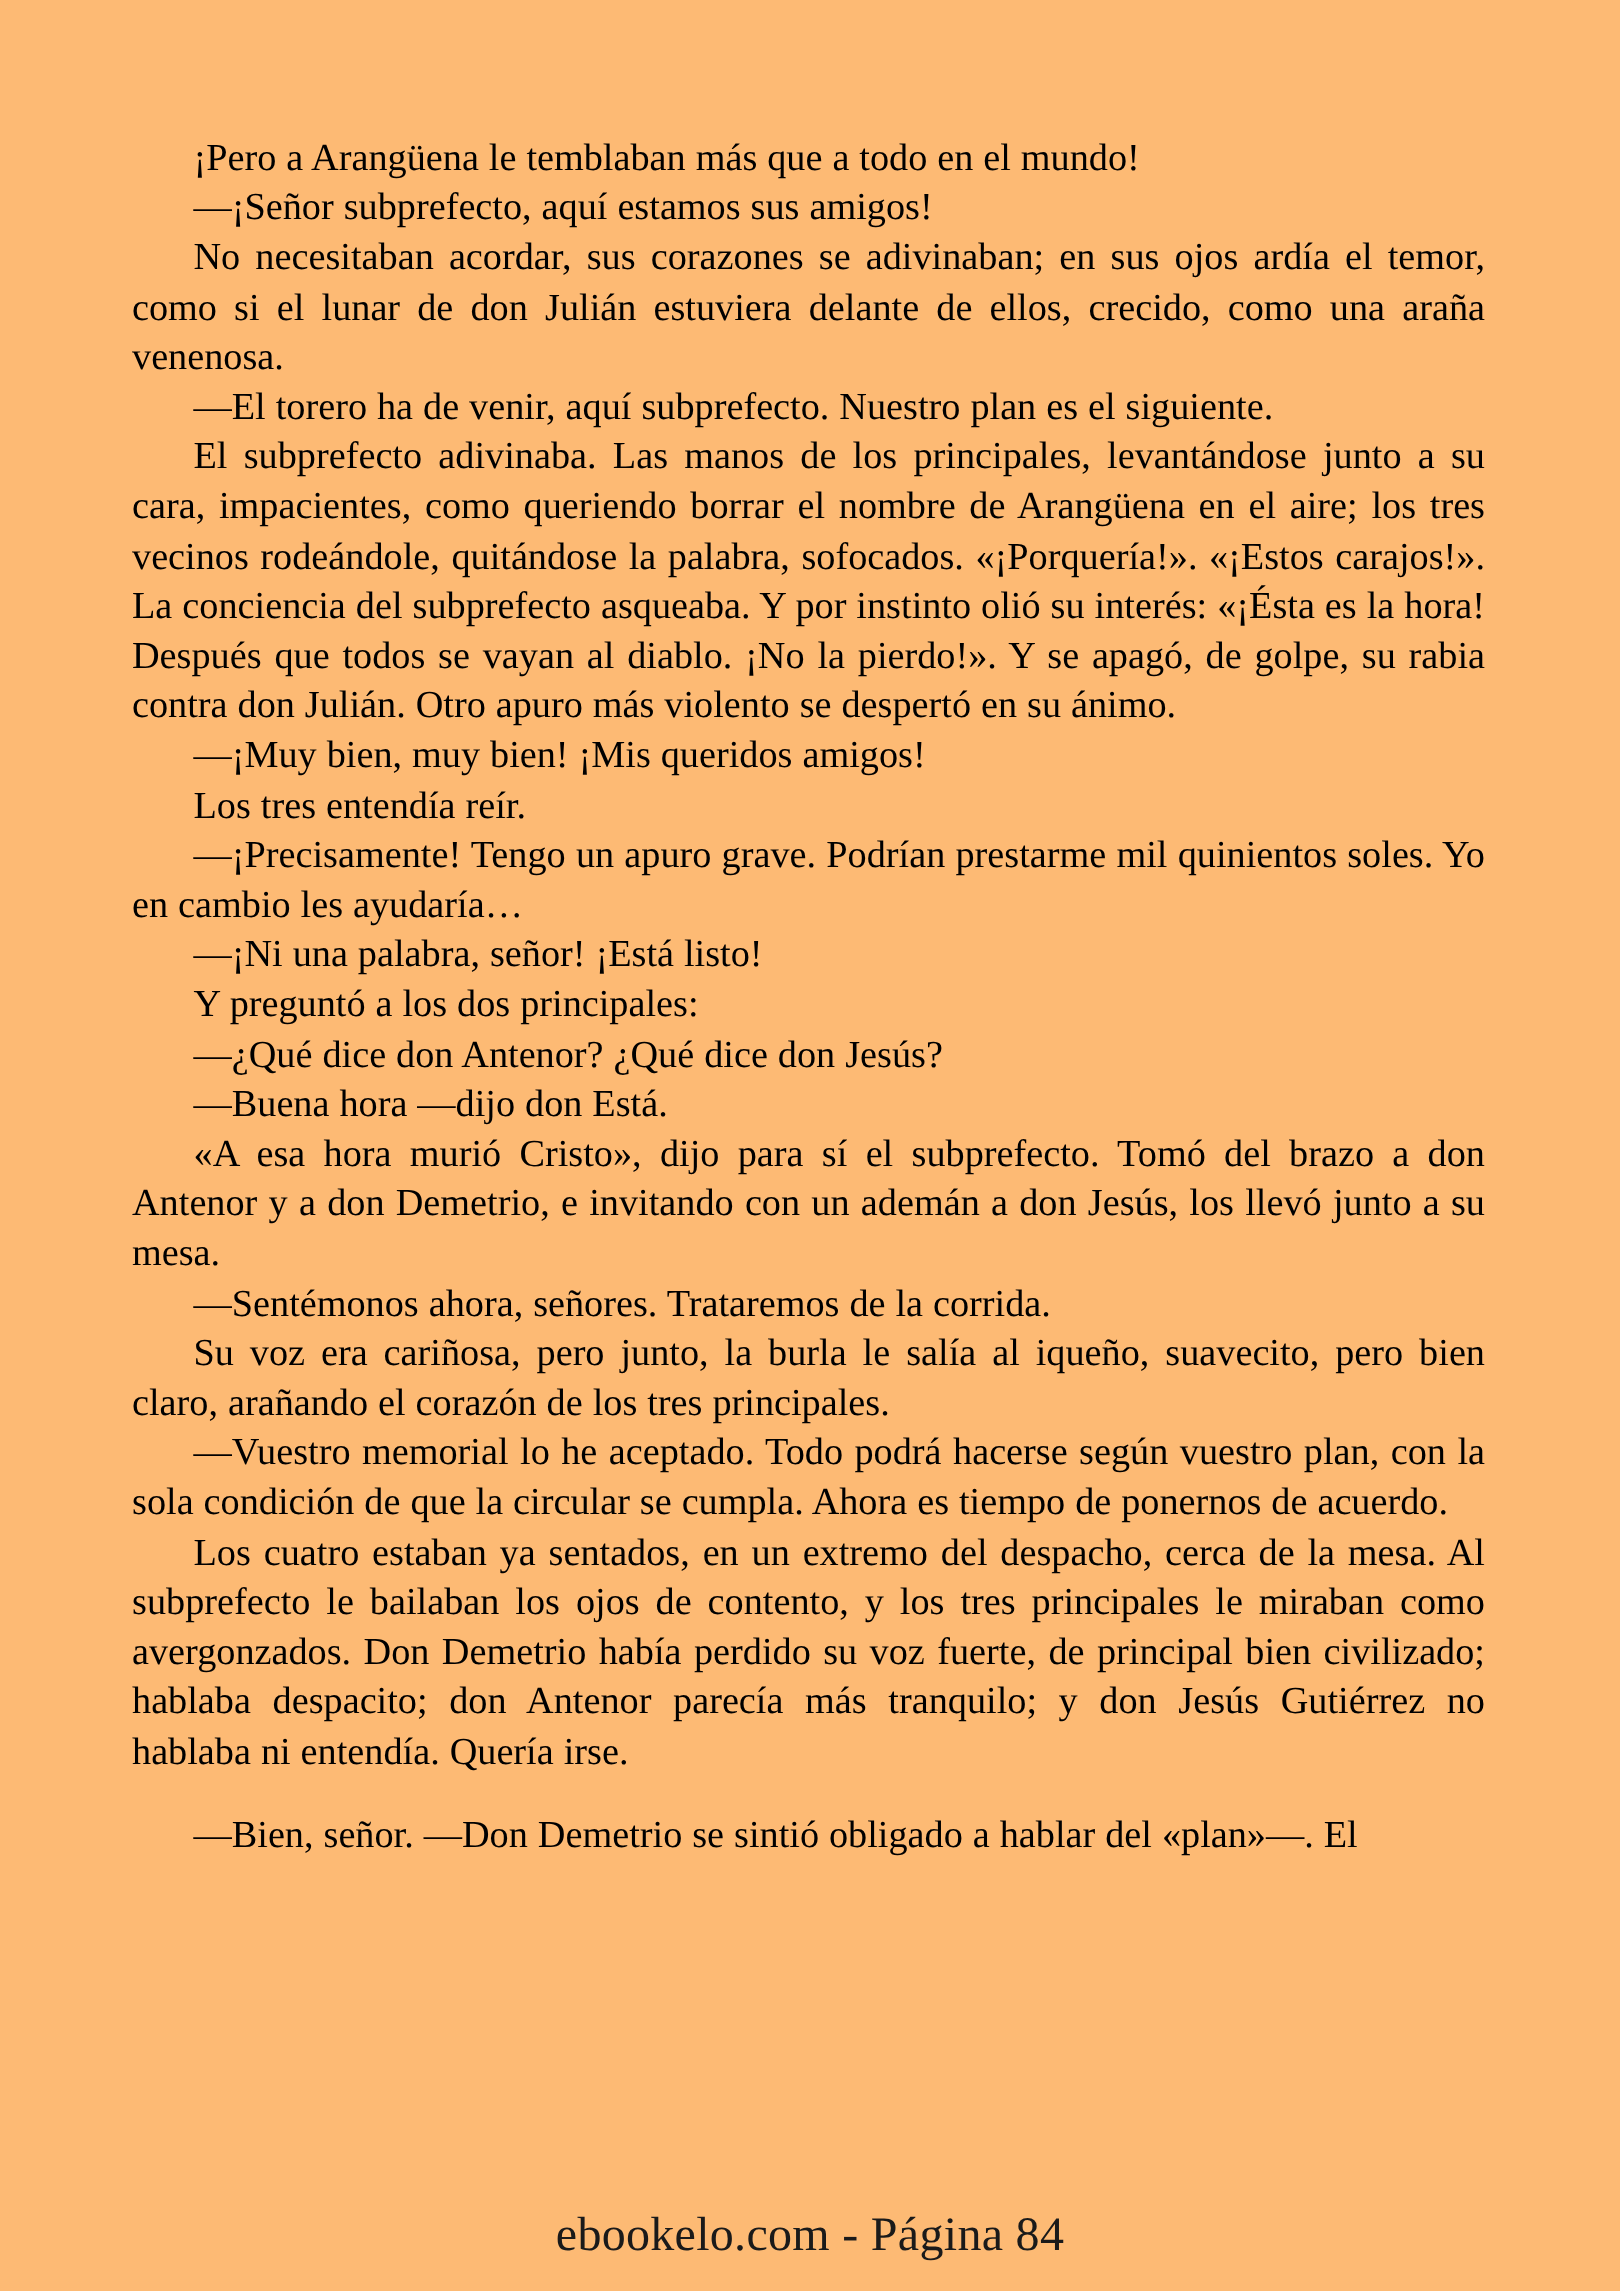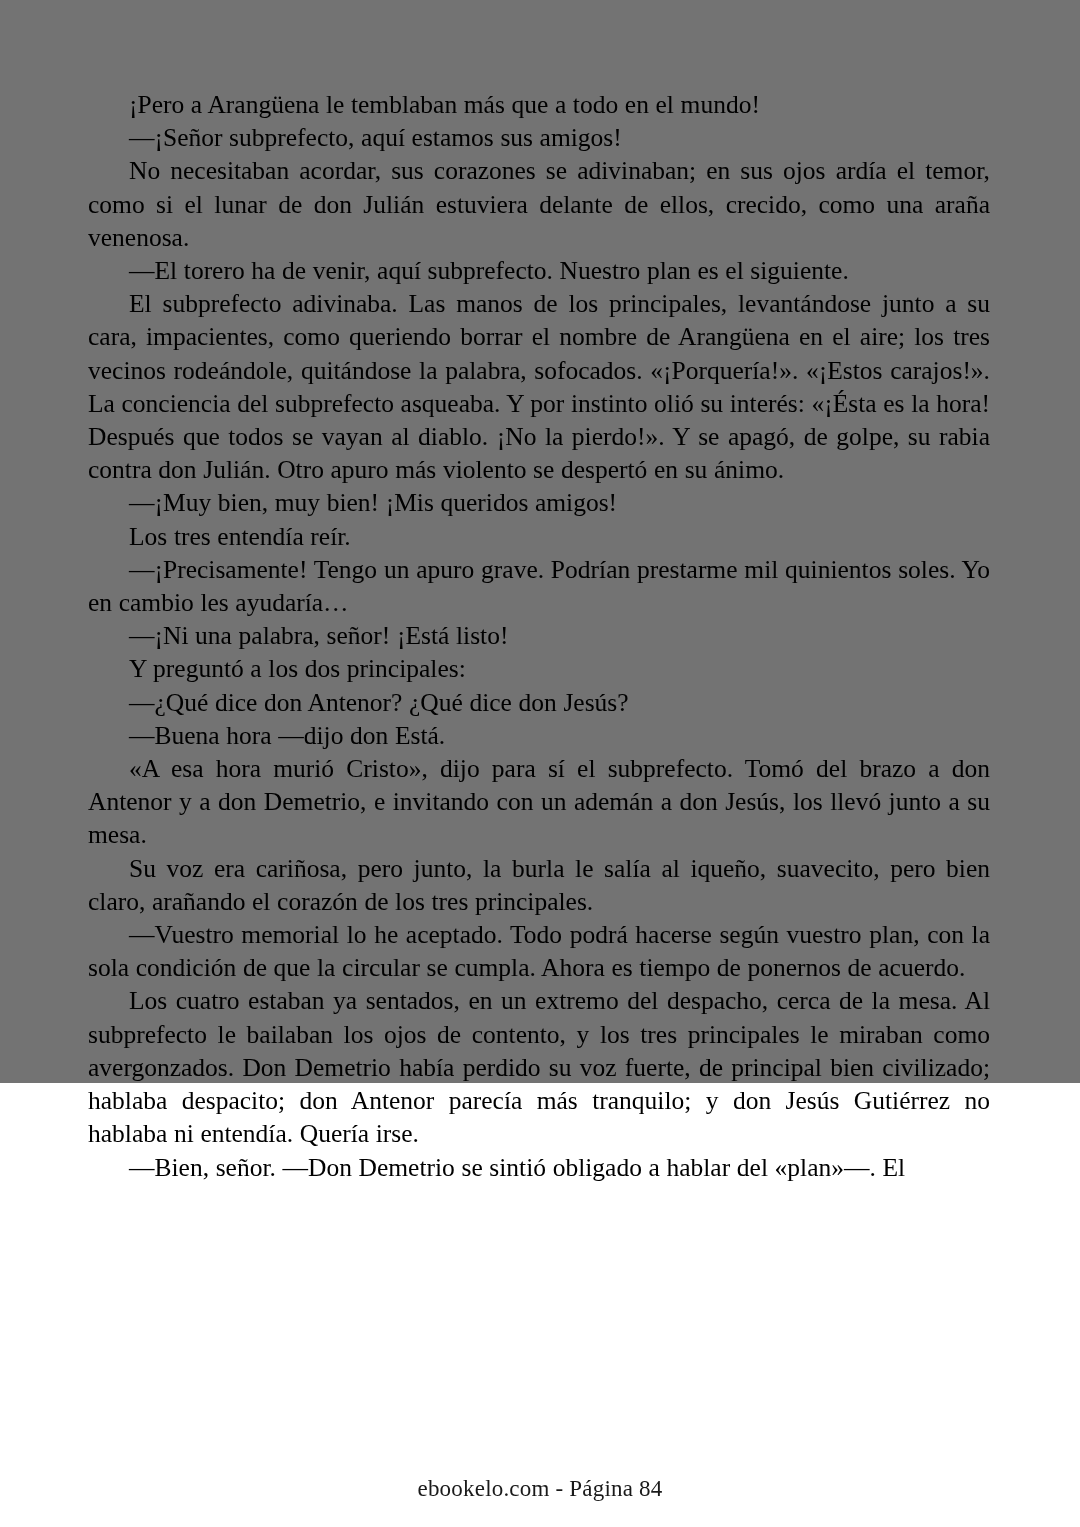--- a/index.html
+++ b/index.html
@@ -12,23 +12,23 @@
     height: 1527px;
     background: #ffffff;
     font-family: "Liberation Serif", "DejaVu Serif", serif;
     color: #000000;
     overflow: hidden;
     position: relative;
   }
   .page {
     position: relative;
     width: 1080px;
-    height: 1083px;
+    height: 1527px;
     box-sizing: border-box;
-    background: #737373;
+    background: #fdba74;
   }
   .text-column {
     position: absolute;
     left: 88px;
     top: 88px;
     width: 902px;
   }
   p.para {
     margin: 0;
     padding: 0;
@@ -37,28 +37,29 @@
     text-align: justify;
     text-justify: inter-word;
     text-indent: 41px;
     hyphens: none;
     -webkit-hyphens: none;
     word-spacing: 0.01em;
   }
   
   p.para:last-child {
     margin-bottom: 0;
+    margin-top: 22px;
   }
   .footer {
     position: absolute;
     left: 0;
     top: 1472px;
     width: 1080px;
     text-align: center;
-    font-size: 23px;
+    font-size: 32px;
     line-height: 34px;
     font-family: "Liberation Serif", "DejaVu Serif", serif;
     color: #1a1a1a;
     letter-spacing: 0.2px;
   }
 </style>
 </head>
 <body>
 
 <div class="page">
@@ -70,20 +71,21 @@
     <p class="para">—El torero ha de venir, aquí subprefecto. Nuestro plan es el siguiente.</p>
     <p class="para">El subprefecto adivinaba. Las manos de los principales, levantándose junto a su cara, impacientes, como queriendo borrar el nombre de Arangüena en el aire; los tres vecinos rodeándole, quitándose la palabra, sofocados. «¡Porquería!». «¡Estos carajos!». La conciencia del subprefecto asqueaba. Y por instinto olió su interés: «¡Ésta es la hora! Después que todos se vayan al diablo. ¡No la pierdo!». Y se apagó, de golpe, su rabia contra don Julián. Otro apuro más violento se despertó en su ánimo.</p>
     <p class="para">—¡Muy bien, muy bien! ¡Mis queridos amigos!</p>
     <p class="para">Los tres entendía reír.</p>
     <p class="para">—¡Precisamente! Tengo un apuro grave. Podrían prestarme mil quinientos soles. Yo en cambio les ayudaría…</p>
     <p class="para">—¡Ni una palabra, señor! ¡Está listo!</p>
     <p class="para">Y preguntó a los dos principales:</p>
     <p class="para">—¿Qué dice don Antenor? ¿Qué dice don Jesús?</p>
     <p class="para">—Buena hora —dijo don Está.</p>
     <p class="para">«A esa hora murió Cristo», dijo para sí el subprefecto. Tomó del brazo a don Antenor y a don Demetrio, e invitando con un ademán a don Jesús, los llevó junto a su mesa.</p>
+    <p class="para">—Sentémonos ahora, señores. Trataremos de la corrida.</p>
     <p class="para">Su voz era cariñosa, pero junto, la burla le salía al iqueño, suavecito, pero bien claro, arañando el corazón de los tres principales.</p>
     <p class="para">—Vuestro memorial lo he aceptado. Todo podrá hacerse según vuestro plan, con la sola condición de que la circular se cumpla. Ahora es tiempo de ponernos de acuerdo.</p>
     <p class="para">Los cuatro estaban ya sentados, en un extremo del despacho, cerca de la mesa. Al subprefecto le bailaban los ojos de contento, y los tres principales le miraban como avergonzados. Don Demetrio había perdido su voz fuerte, de principal bien civilizado; hablaba despacito; don Antenor parecía más tranquilo; y don Jesús Gutiérrez no hablaba ni entendía. Quería irse.</p>
     <p class="para">—Bien, señor. —Don Demetrio se sintió obligado a hablar del «plan»—. El</p>
   </div>
 
   <div class="footer">ebookelo.com - Página 84</div>
 
 </div>
 

